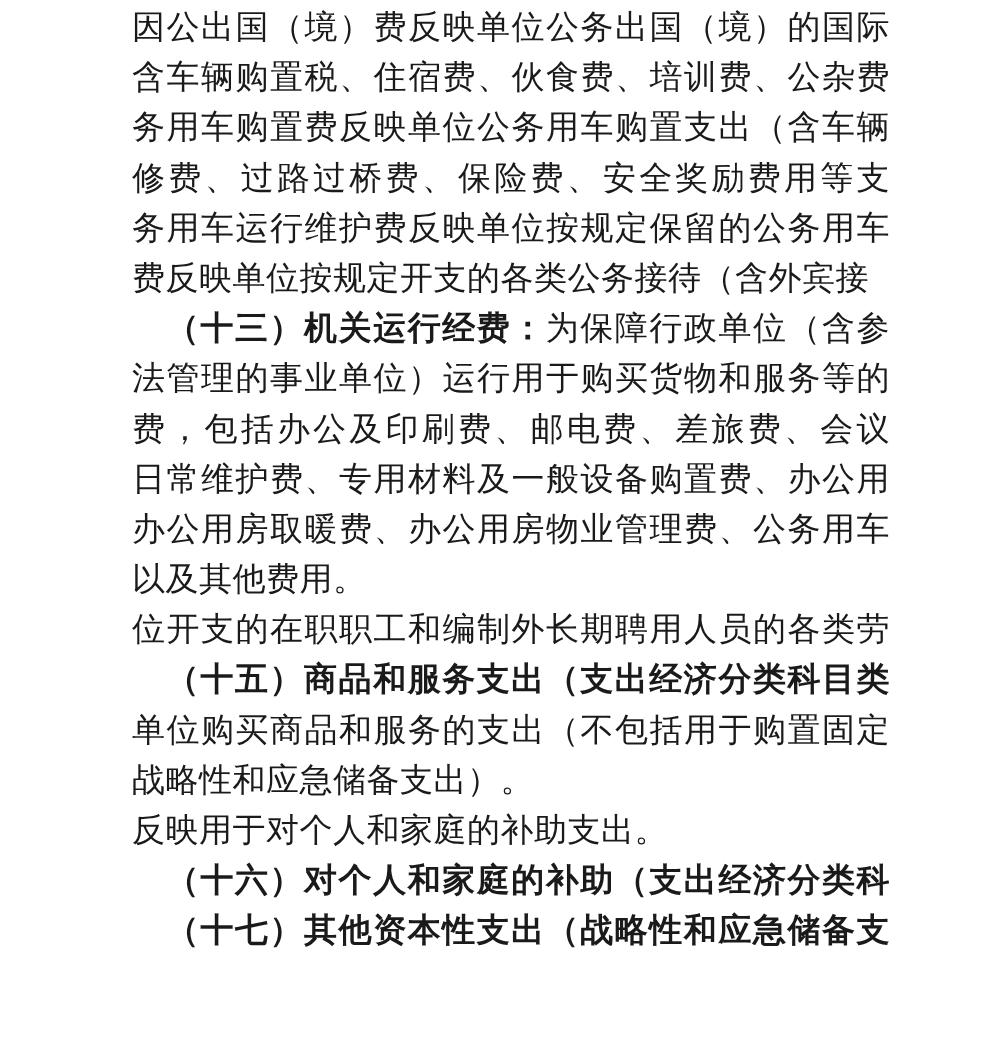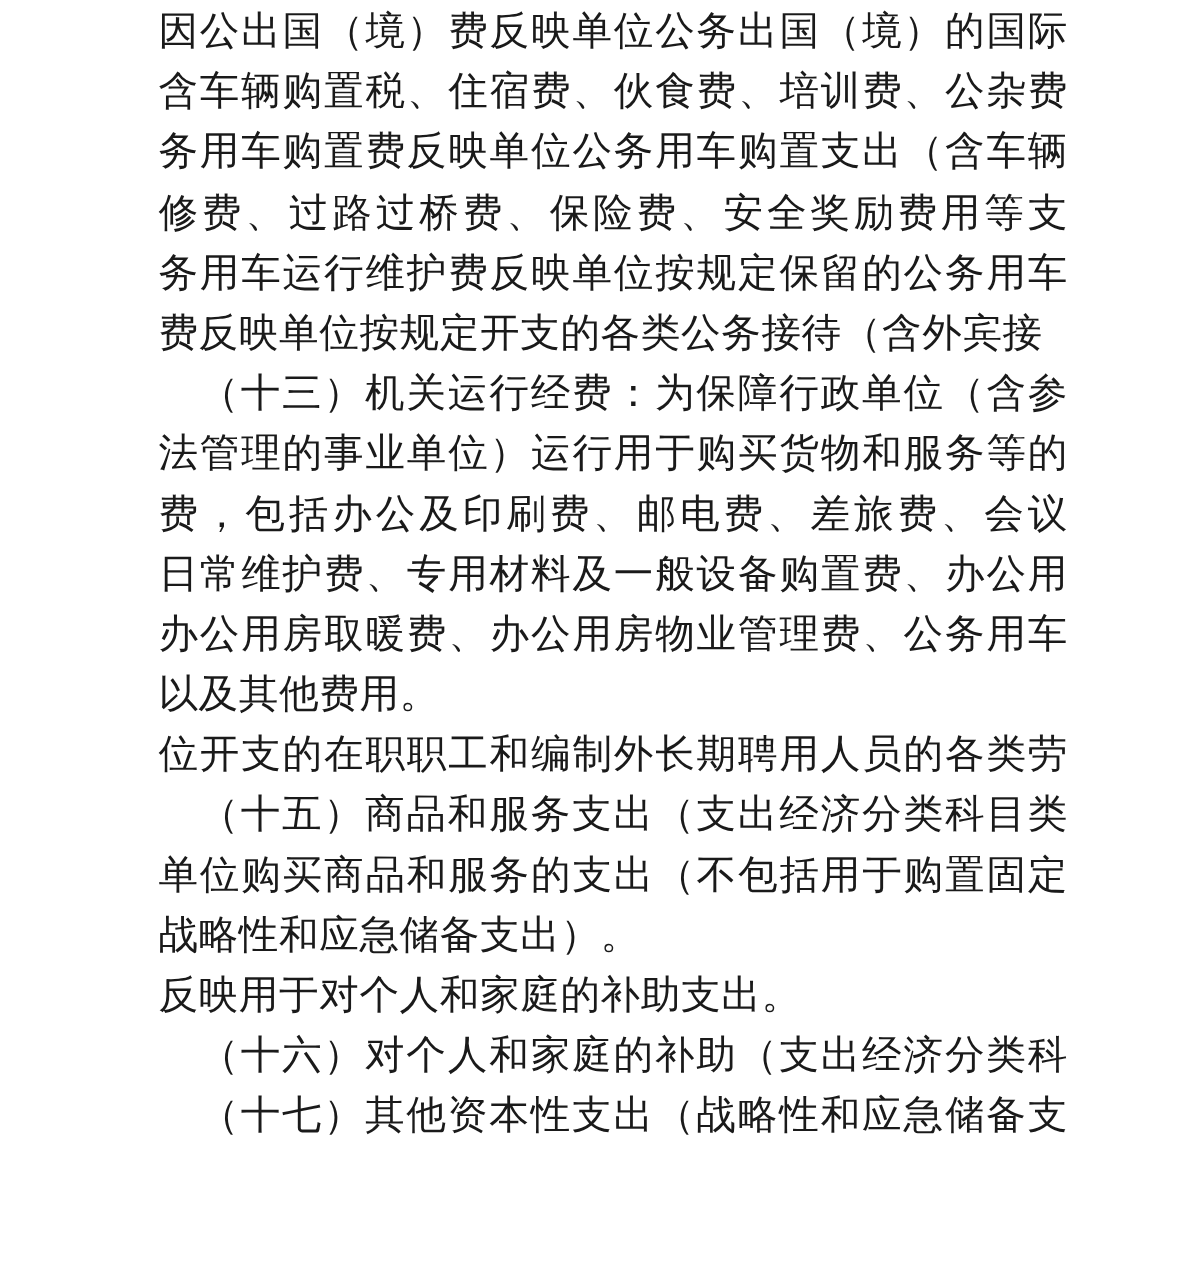--- a/index.html
+++ b/index.html
@@ -35,21 +35,21 @@
     text-justify: inter-character;
   }
   .line.last {
     text-align: left;
     text-align-last: left;
   }
   .line.indent {
     padding-left: 34px;
   }
   .b {
-    font-weight: 400;
+    font-weight: 700;
   }
   .r {
     font-weight: 400;
   }
 </style>
 </head>
 <body>
 
 <div class="page">
 

